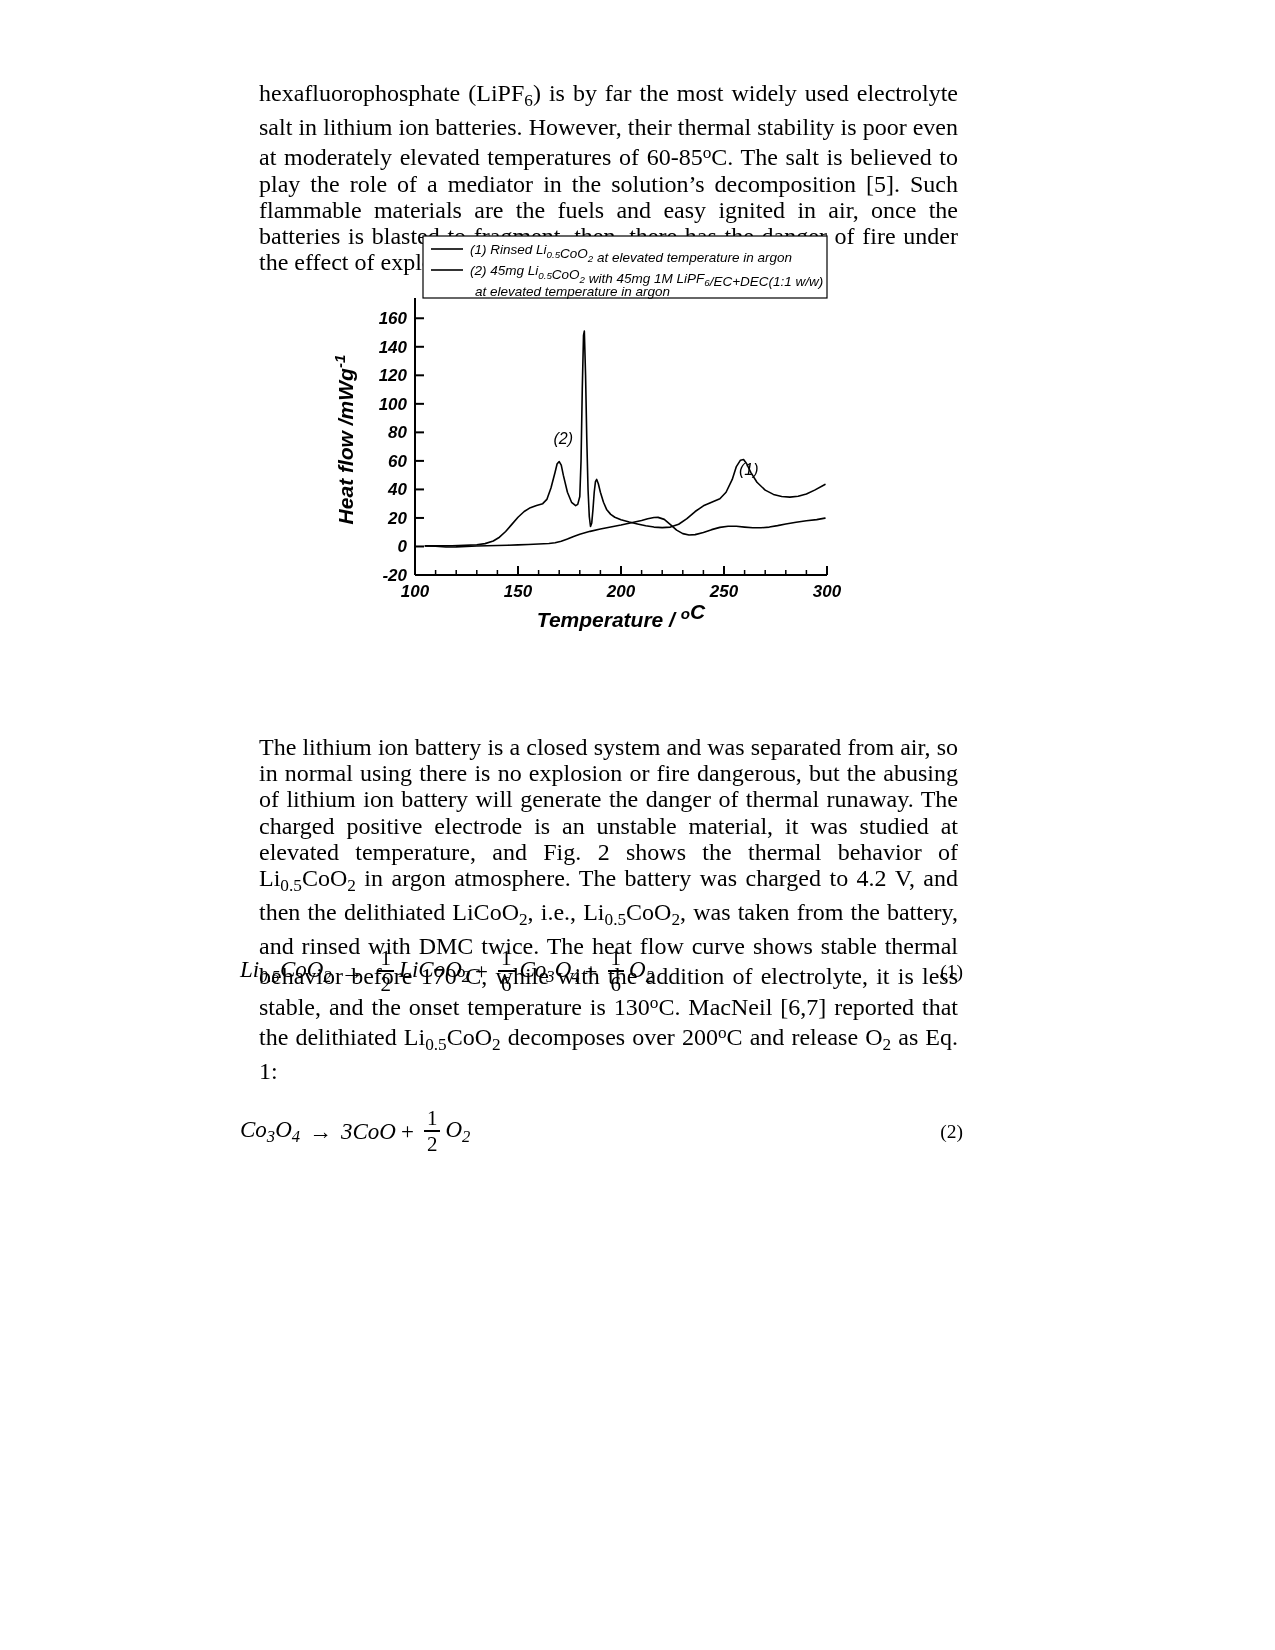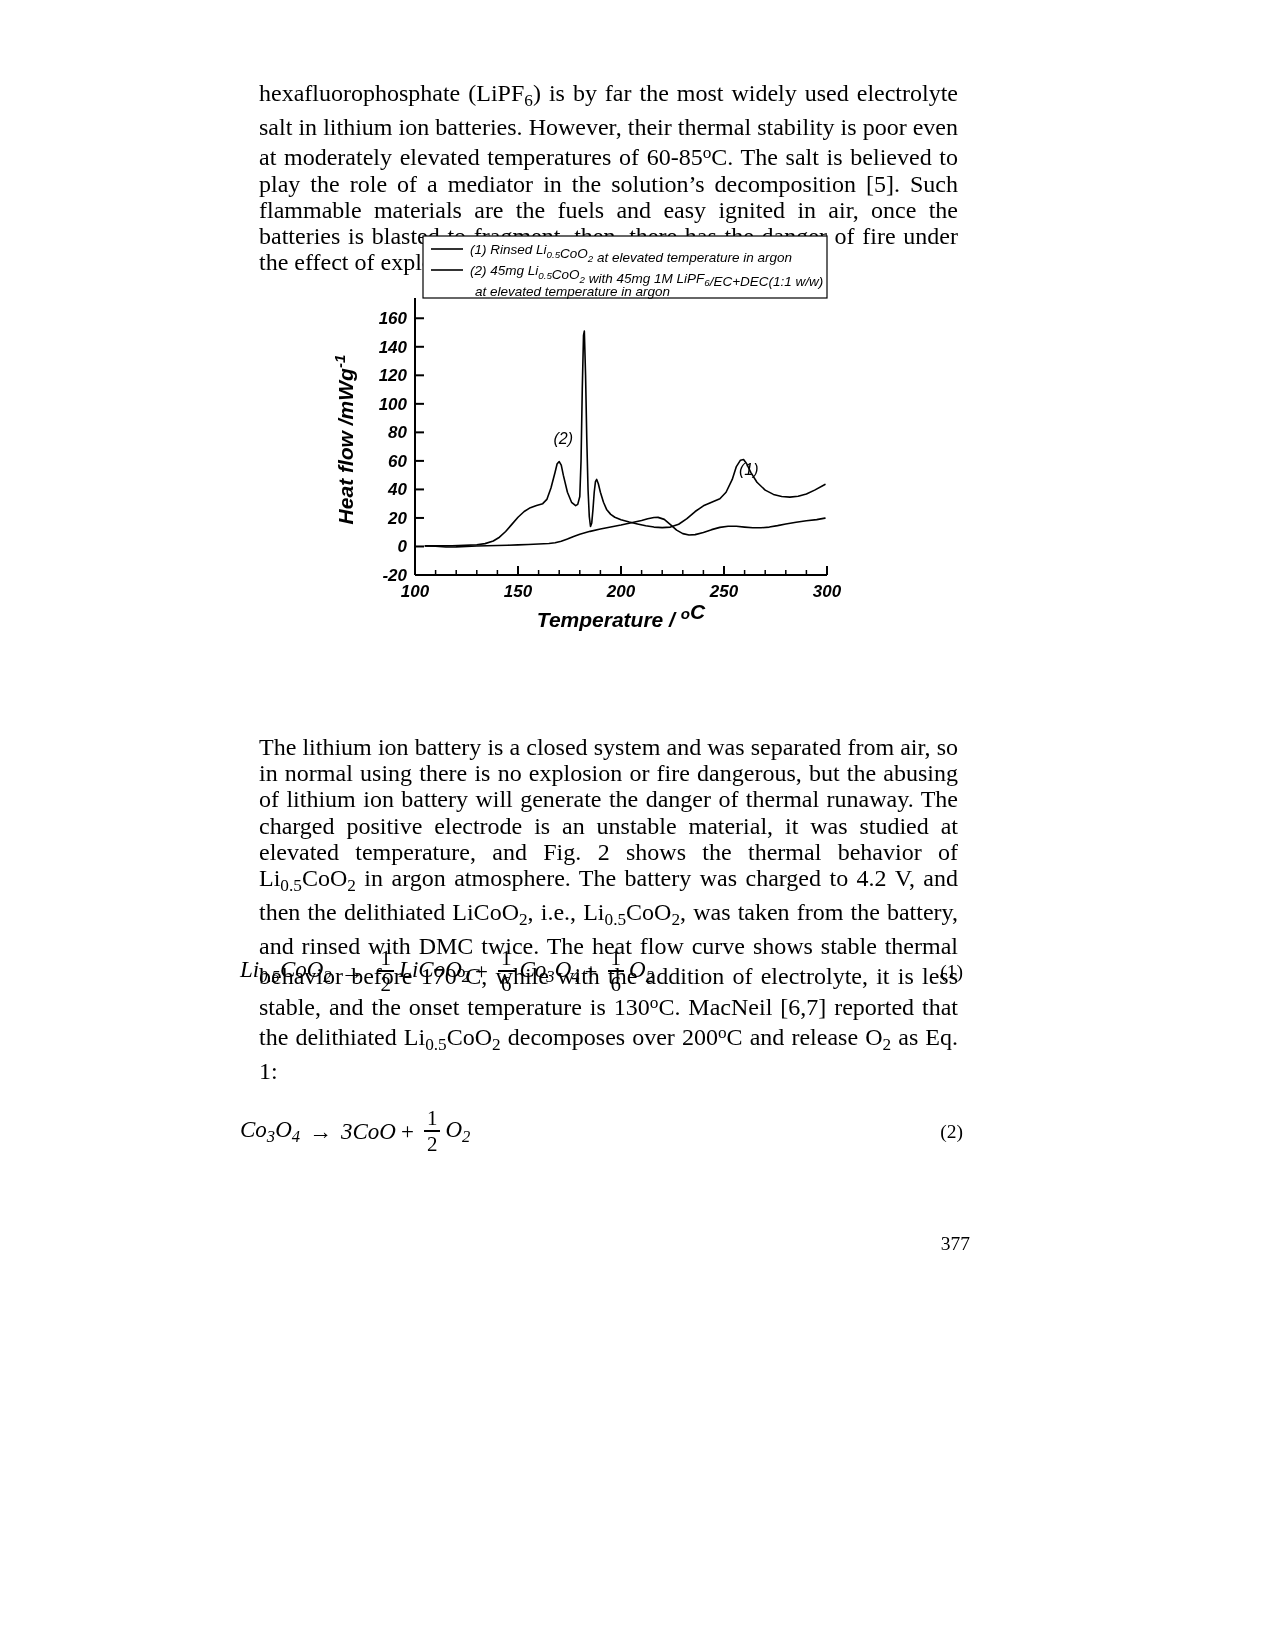--- a/index.html
+++ b/index.html
@@ -250,15 +250,14 @@
         <span class="frac">
           <span class="num">1</span>
           <span class="bar"></span>
           <span class="den">2</span>
         </span>
         <span>O<sub>2</sub></span>
       </span>
     <span class="eq-num">(2)</span>
   </div>
 
-  <div id="page-number">377</div>
 
 </div>
 
 </body></html>

